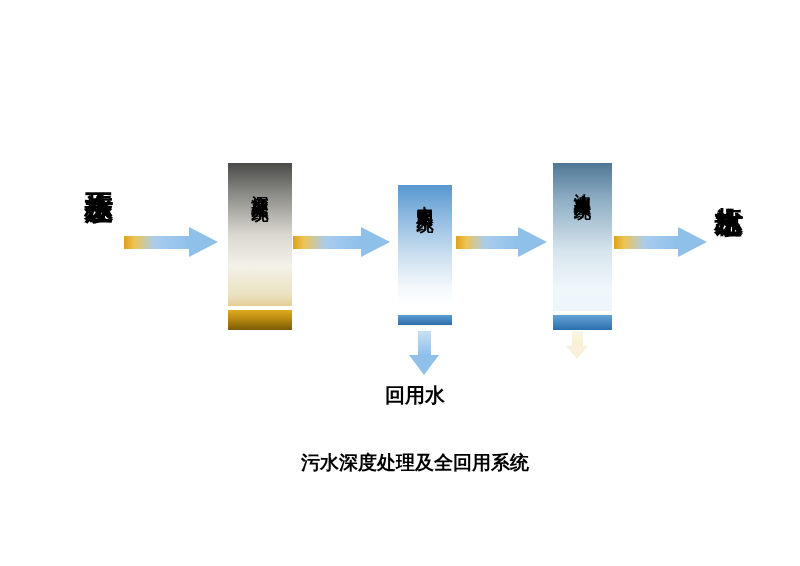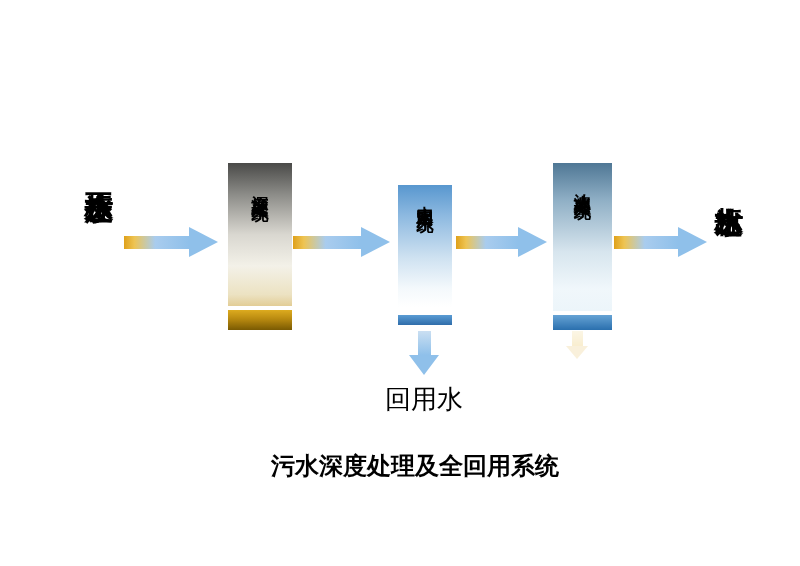--- a/index.html
+++ b/index.html
@@ -59,26 +59,26 @@
     border-top: 20px solid #8fc0ea;
   }
   .ghost { position: absolute; opacity: 0.3; display: flex; flex-direction: column; align-items: center; }
   .ghost .shaft { width: 11px; height: 15px; background: linear-gradient(to bottom, #f4e3ad, #ecc764); }
   .ghost .head {
     width: 0; height: 0;
     border-left: 11px solid transparent;
     border-right: 11px solid transparent;
     border-top: 13px solid #ecd08a;
   }
-  .reuse-label { position: absolute; font-weight: normal; color: #000; font-size: 26px; white-space: nowrap; }
+  .reuse-label { position: absolute; font-weight: bold; color: #000; font-size: 20px; white-space: nowrap; }
   .title {
     position: absolute;
     font-weight: bold;
     color: #000;
-    font-size: 24px;
+    font-size: 19px;
     white-space: nowrap;
     transform: translateX(-50%);
   }
 </style>
 </head>
 <body>
 
 <div class="canvas">
 
   <div class="side-label" style="left: 84px; top: 170px;">不达标废水</div>

